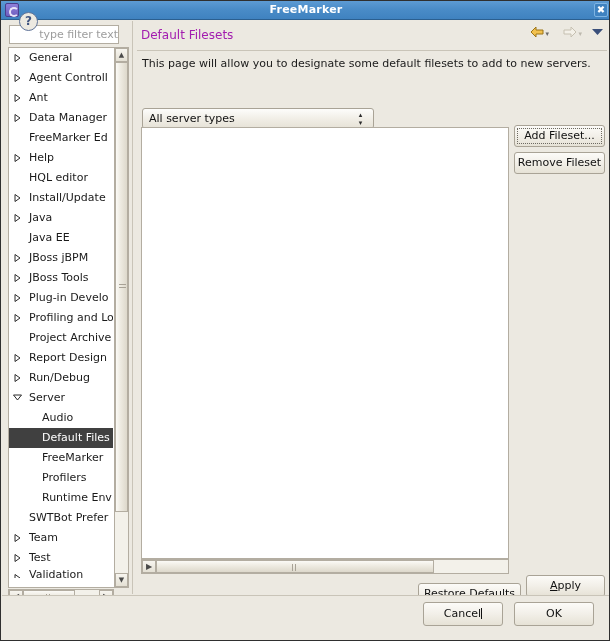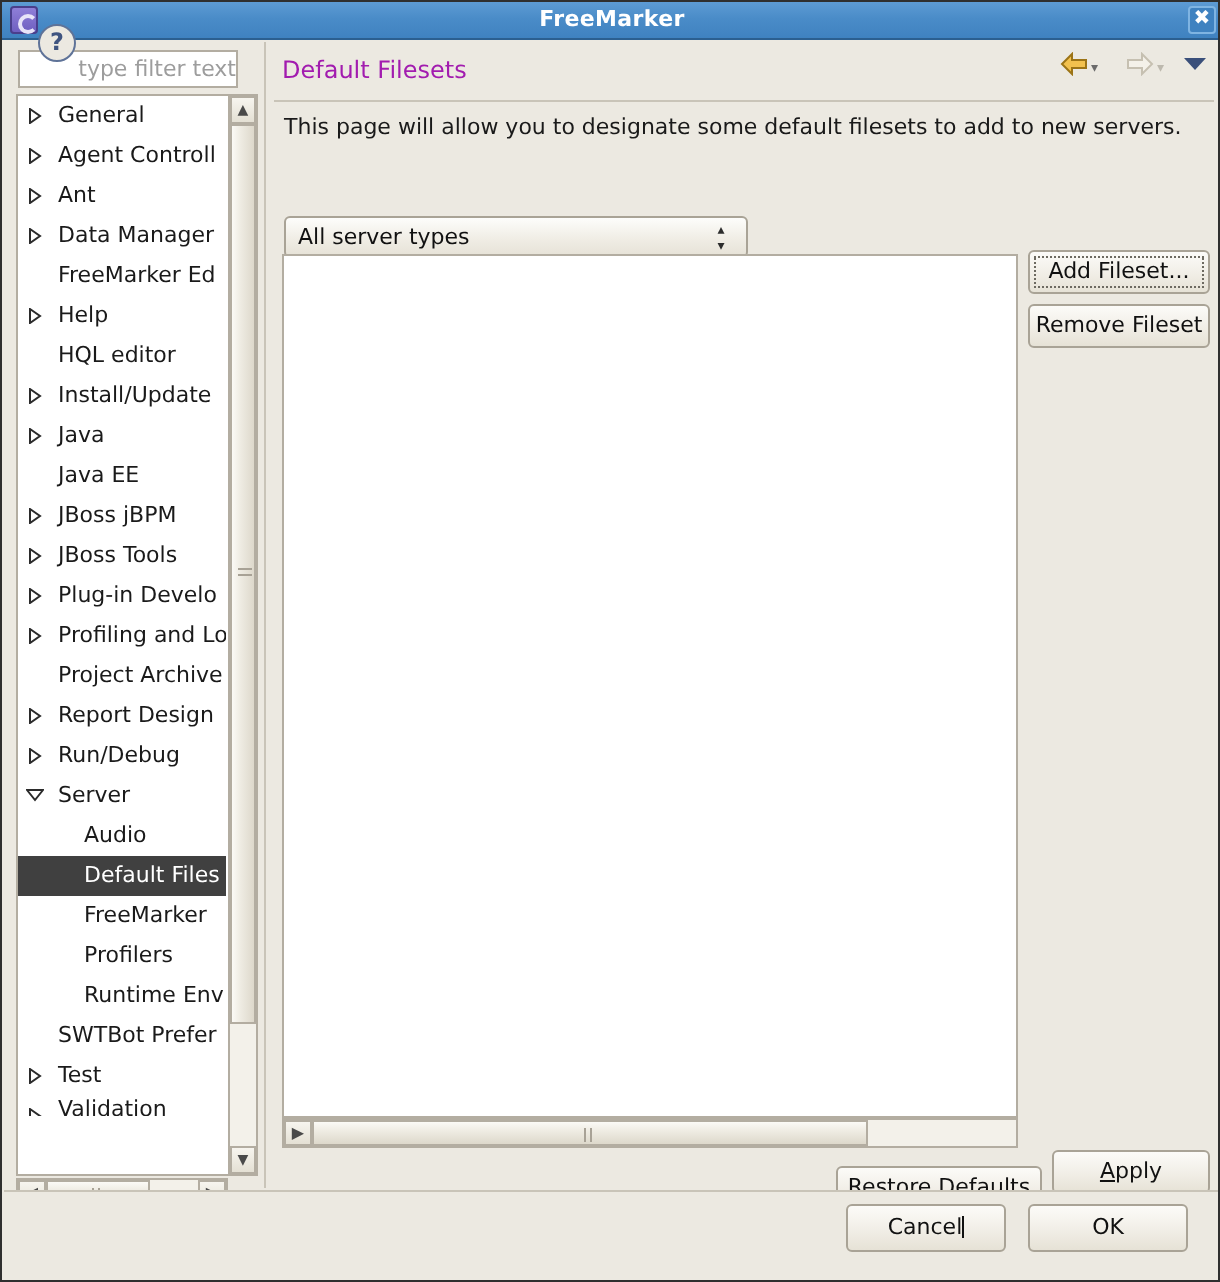--- a/index.html
+++ b/index.html
@@ -593,20 +593,28 @@
           </div>
           <div class="tree-row lvl0 noarrow">
             <span class="label">SWTBot Prefer</span>
           </div>
           <div class="tree-row lvl0">
             <span class="arrow">
               <svg width="7" height="8" viewBox="0 0 7 8">
                 <path d="M1 0.5 L6 4 L1 7.5 Z" fill="none" stroke="#2b2b2b" stroke-width="1"></path>
               </svg>
             </span>
+            <span class="label">Team</span>
+          </div>
+          <div class="tree-row lvl0">
+            <span class="arrow">
+              <svg width="7" height="8" viewBox="0 0 7 8">
+                <path d="M1 0.5 L6 4 L1 7.5 Z" fill="none" stroke="#2b2b2b" stroke-width="1"></path>
+              </svg>
+            </span>
             <span class="label">Test</span>
           </div>
           <div class="tree-row lvl0 clipped">
             <span class="arrow">
               <svg width="7" height="8" viewBox="0 0 7 8">
                 <path d="M1 0.5 L6 4 L1 7.5 Z" fill="none" stroke="#2b2b2b" stroke-width="1"></path>
               </svg>
             </span>
             <span class="label">Validation</span>
           </div>

